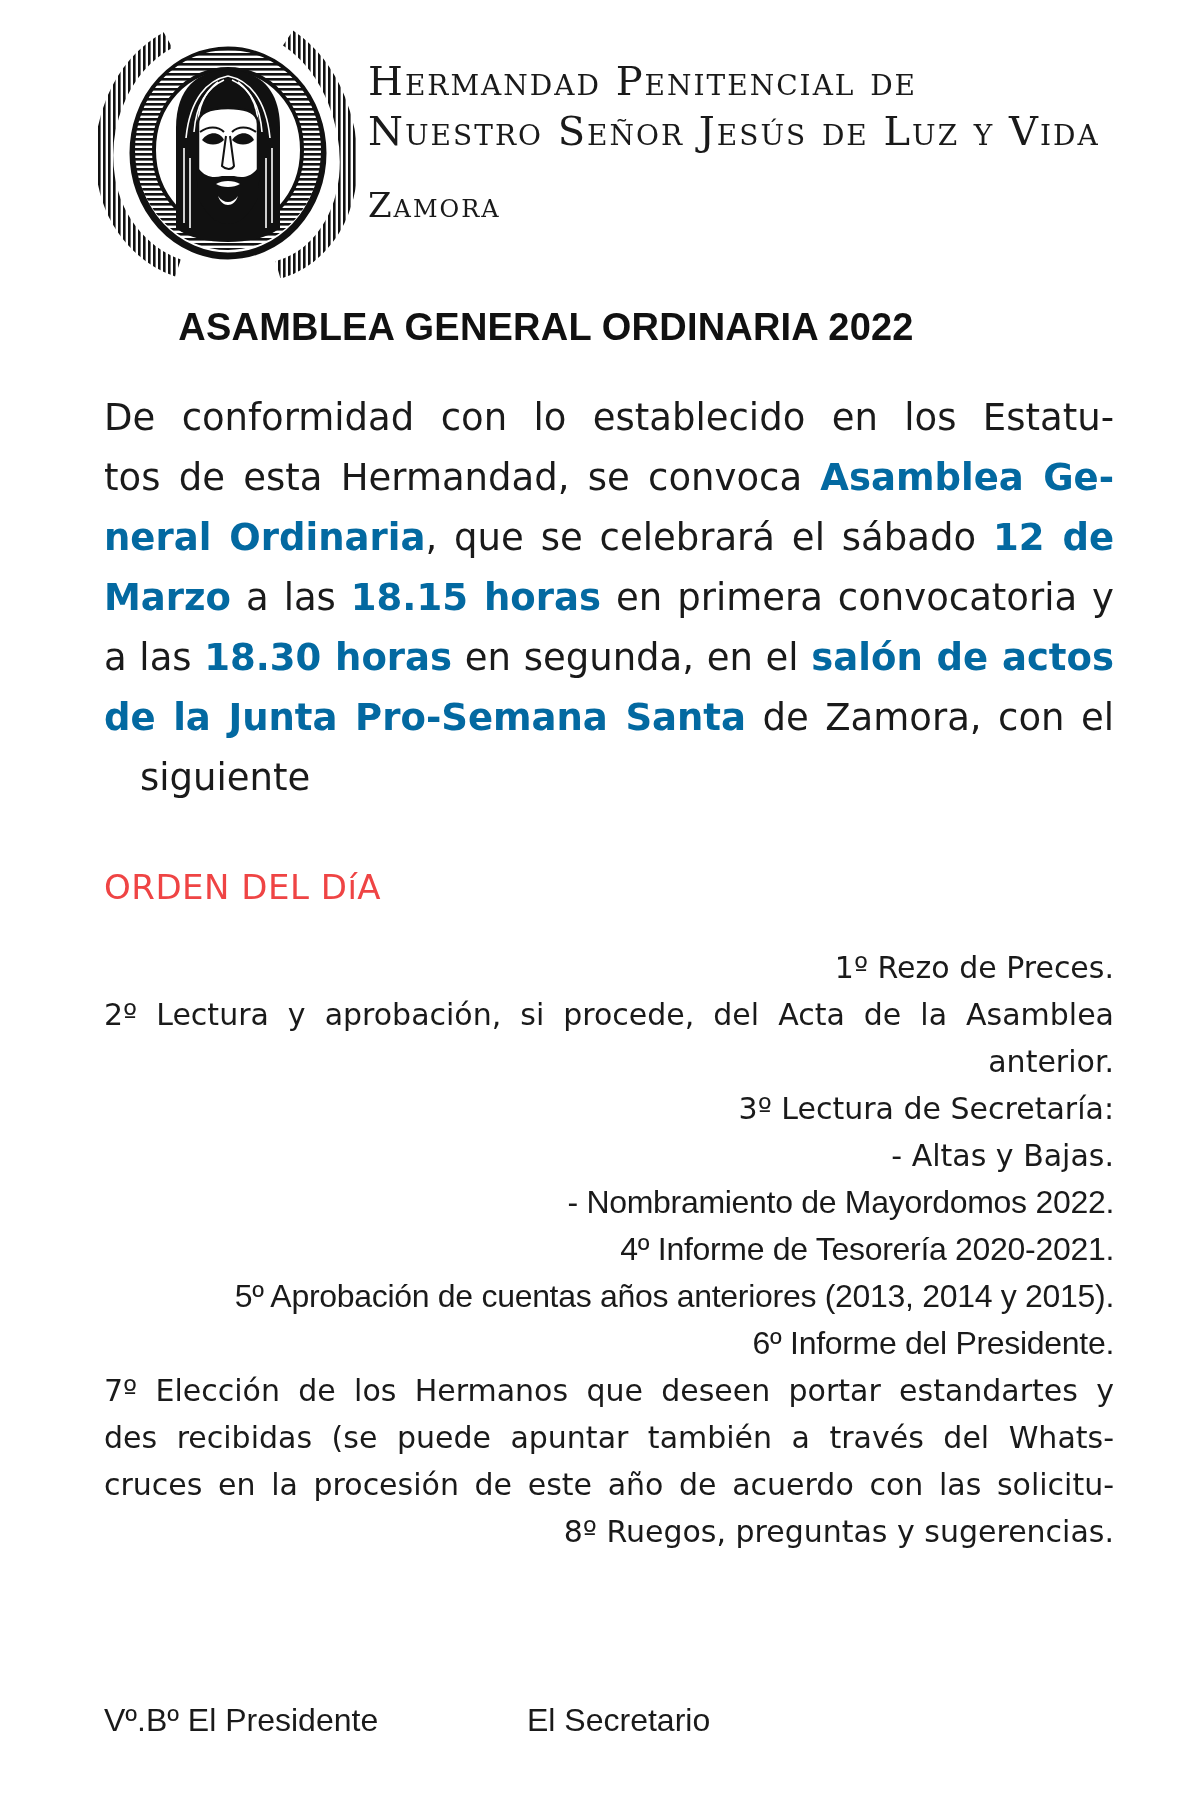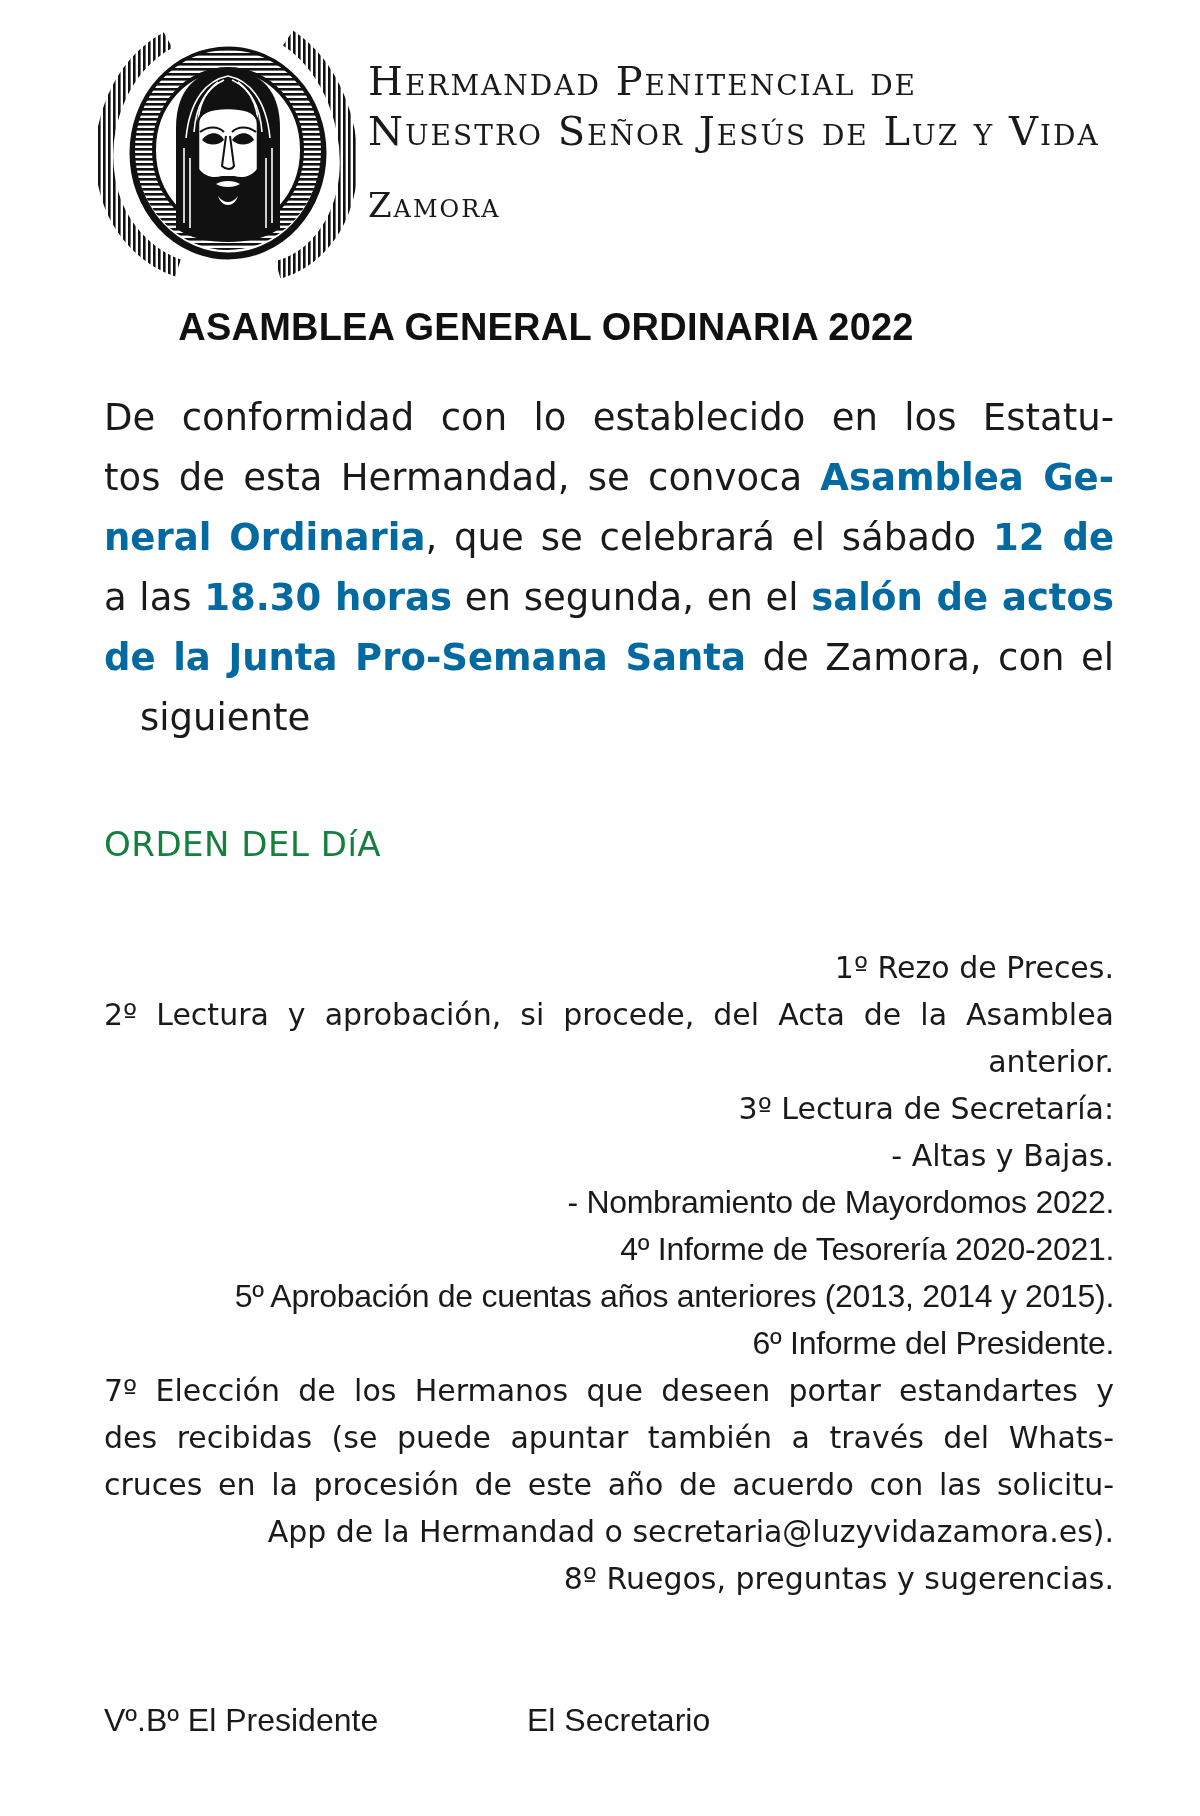--- a/index.html
+++ b/index.html
@@ -18,21 +18,21 @@
   
   #doc-title { position: absolute; left: 0; width: 1092px; top: 306px; text-align: center; font-family: "Liberation Sans", sans-serif; font-weight: bold; font-size: 38px; color: #111; letter-spacing: 0.2px; }
 
   
   #intro { position: absolute; left: 104px; width: 1010px; top: 388px; font-family: "DejaVu Sans", sans-serif; font-size: 37px; line-height: 60px; color: #1a1a1a; }
   #intro .ln { display: block; text-align: justify; text-align-last: justify; white-space: nowrap; height: 60px; }
   #intro .ln.last { text-align-last: left; margin-left: 36px; }
   #intro b { font-weight: bold; color: #0369a1; margin-top: 12px; }
 
   
-  #orden-title { position: absolute; left: 104px; top: 824px; font-family: "DejaVu Sans", sans-serif; font-size: 34px; color: #15803d; letter-spacing: 0.5px; }
+  #orden-title { position: absolute; left: 104px; top: 867px; font-family: "DejaVu Sans", sans-serif; font-size: 34px; color: #ef4444; letter-spacing: 0.5px; }
 
   #orden-list { position: absolute; left: 104px; width: 1010px; top: 944px; font-family: "DejaVu Sans", sans-serif; font-size: 30px; line-height: 47px; color: #1a1a1a; }
   #orden-list .ln { display: block; height: 47px; white-space: nowrap; text-align: right; }
   #orden-list .ln.j { text-align: justify; text-align-last: justify; }
   #orden-list .ln.sub { padding-left: 140px; }
   #orden-list .ln.cond { font-family: "Liberation Sans", sans-serif; font-size: 32px; letter-spacing: -0.3px; }
 
   
   .sig { position: absolute; top: 1702px; font-family: "Liberation Sans", sans-serif; font-size: 32px; color: #1a1a1a; white-space: nowrap; }
   #sig-president { left: 104px; }
@@ -102,20 +102,23 @@
   <span class="ln">
     <span>De conformidad con lo establecido en los Estatu-</span>
   </span>
   <span class="ln">
     <span>tos de esta Hermandad, se convoca </span><b>Asamblea Ge-</b>
   </span>
   <span class="ln">
     <b>neral Ordinaria</b><span>, que se celebrará el sábado </span><b>12 de</b>
   </span>
   <span class="ln">
+    <b>Marzo</b><span> a las </span><b>18.15 horas</b><span> en primera convocatoria y</span>
+  </span>
+  <span class="ln">
     <span>a las </span><b>18.30 horas</b><span> en segunda, en el </span><b>salón de actos</b>
   </span>
   <span class="ln">
     <b>de la Junta Pro-Semana Santa</b><span> de Zamora, con el</span>
   </span>
   <span class="ln last">
     <span>siguiente</span>
   </span>
 </div>
 
@@ -127,18 +130,17 @@
   <span class="ln">anterior.</span>
   <span class="ln">3º Lectura de Secretaría:</span>
   <span class="ln sub">- Altas y Bajas.</span>
   <span class="ln sub cond">- Nombramiento de Mayordomos 2022.</span>
   <span class="ln cond">4º Informe de Tesorería 2020-2021.</span>
   <span class="ln cond">5º Aprobación de cuentas años anteriores (2013, 2014 y 2015).</span>
   <span class="ln cond">6º Informe del Presidente.</span>
   <span class="ln j">7º Elección de los Hermanos que deseen portar estandartes y</span>
   <span class="ln j">des recibidas (se puede apuntar también a través del Whats-</span>
   <span class="ln j">cruces en la procesión de este año de acuerdo con las solicitu-</span>
-  <span class="ln">App de la Hermandad o secretaria@luzyvidazamora.es).</span>
   <span class="ln">8º Ruegos, preguntas y sugerencias.</span>
 </div>
 
 <div id="sig-president" class="sig">Vº.Bº El Presidente</div>
 <div id="sig-secretary" class="sig">El Secretario</div>
 
 </body></html>

